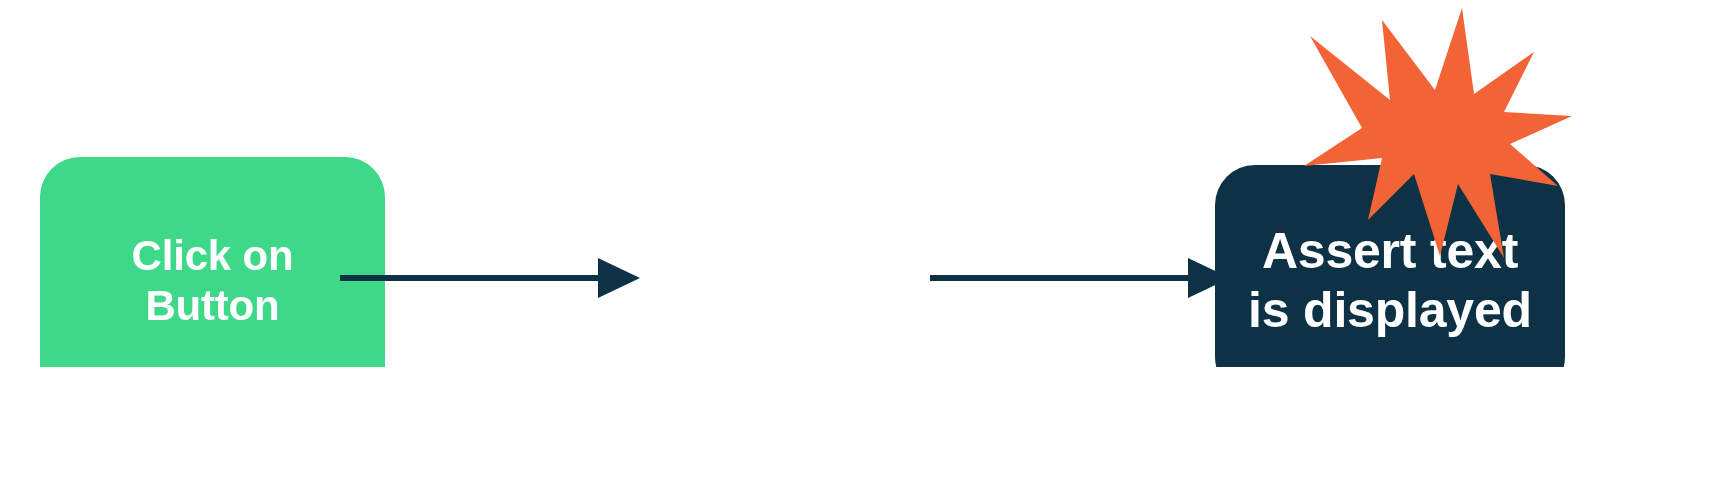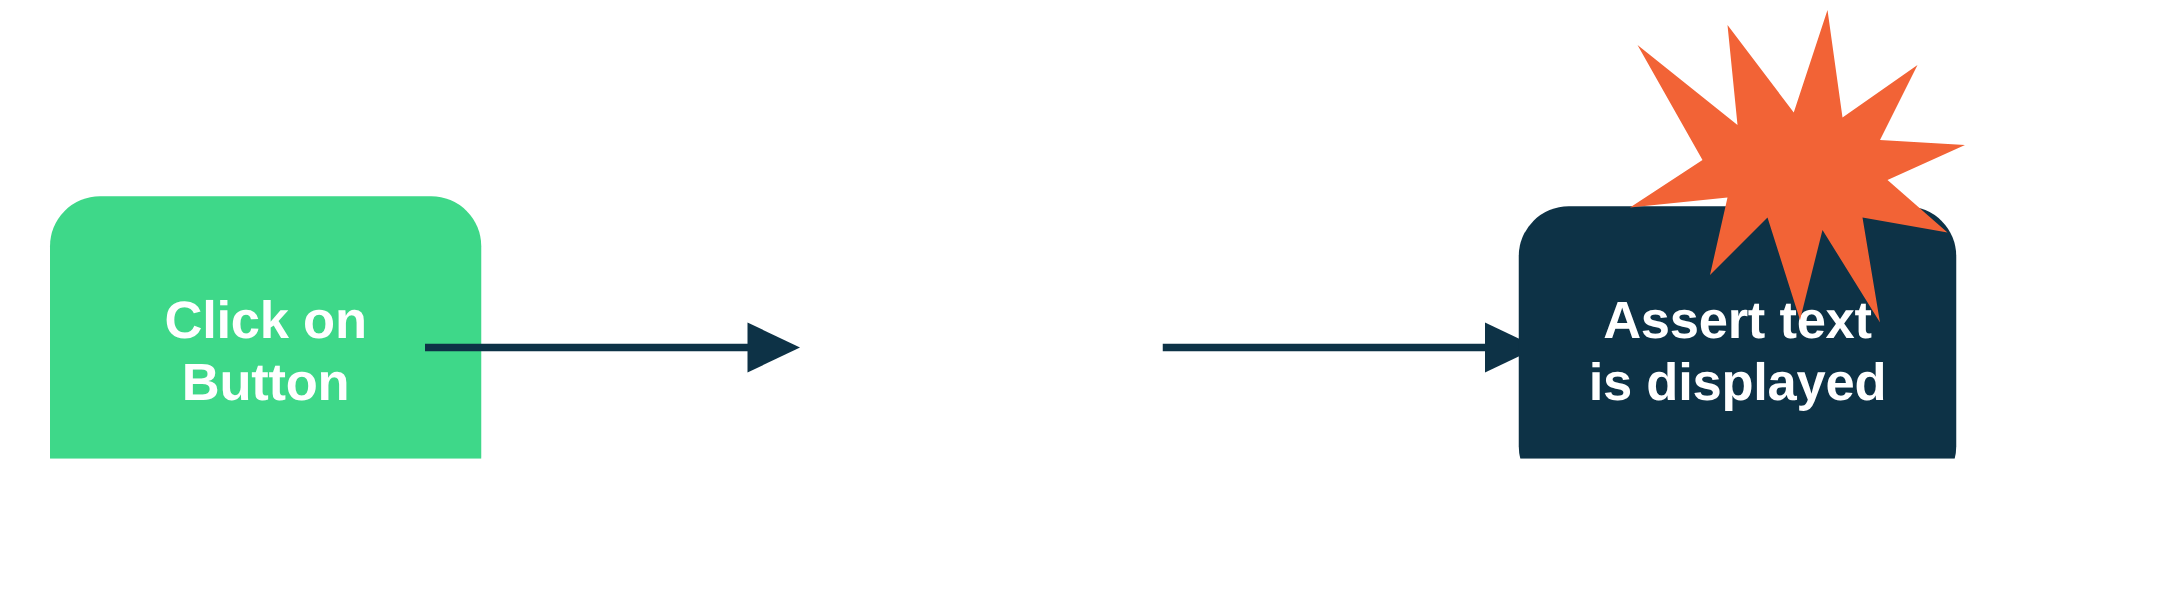--- a/index.html
+++ b/index.html
@@ -51,21 +51,21 @@
     font-size: 42px;
     padding: 0 24px;
   }
   #node-assert {
     left: 1215px;
     top: 165px;
     width: 350px;
     height: 232px;
     border-radius: 40px;
     background: #0d3246;
-    font-size: 42px;
+    font-size: 50px;
     padding: 0 18px;
     z-index: 2;
   }
   .connector {
     position: absolute;
     height: 60px;
     z-index: 1;
   }
   #connector-1 {
     left: 340px;

